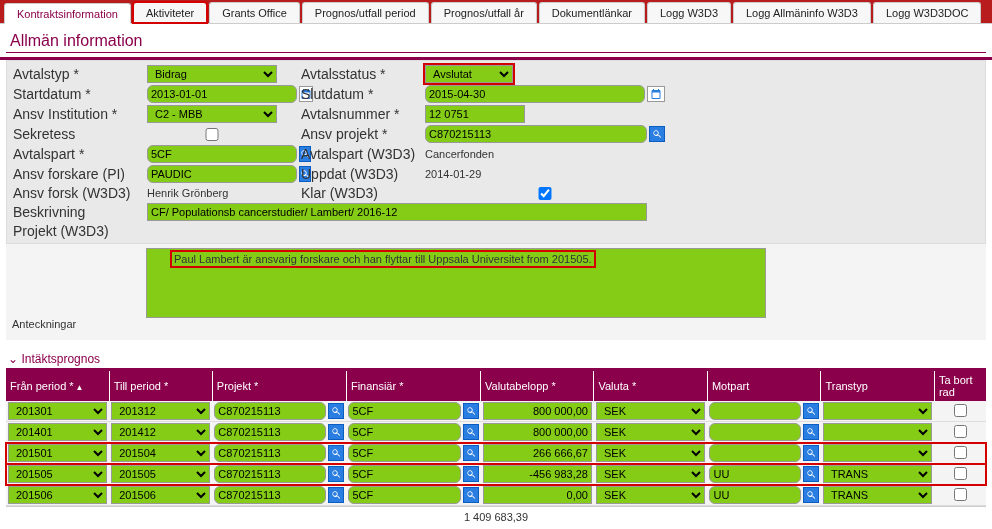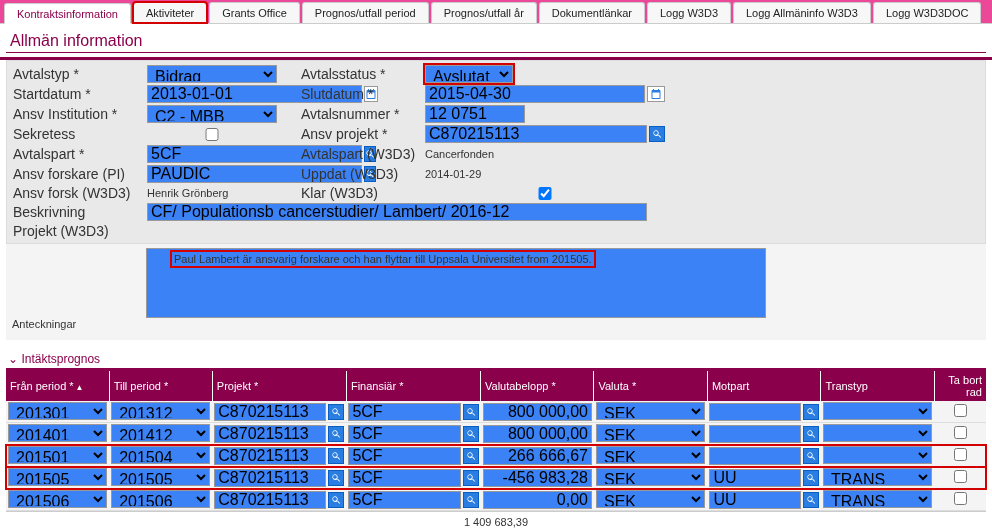--- a/index.html
+++ b/index.html
@@ -8,21 +8,21 @@
     padding: 0;
     font-family: Arial, sans-serif;
     font-size: 11px;
     background: #fff;
     color: #333;
     width: 992px;
   }
   .tabs {
     display: flex;
     border-bottom: 1px solid #ccc;
-    background: #ec4899;
+    background: #b91c1c;
     padding-left: 4px;
     padding-top: 2px;
     height: 24px;
   }
   .tab {
     padding: 4px 12px 3px 12px;
     border: 1px solid #ccc;
     border-bottom: none;
     background: #f7f7f7;
     margin-right: 2px;
@@ -71,25 +71,25 @@
     column-gap: 4px;
     padding: 4px 6px;
   }
   .form-grid label {
     font-size: 14px;
     color: #333;
     white-space: nowrap;
   }
   input[type=text], select, textarea {
     font-family: Arial, sans-serif;
-    font-size: 16px;
+    font-size: 11px;
     border: 1px solid #999;
     padding: 1px 3px;
     height: 18px;
-    background: #3b82f6;
+    background: #84cc16;
   }
   textarea {
     height: auto;
     resize: none;
   }
   .field-wide {
     grid-column: 2 / span 5;
   }
   .sel { width: 100%; }
   .btn-icon {
@@ -132,21 +132,21 @@
     font-weight:normal;
     text-align:left;
     padding:3px 4px;
     border-right:1px solid #fff;
   }
   .tbl thead th:last-child{border-right:none;}
   .tbl td { padding:1px 2px; background:#f4f4f4; border-bottom:1px solid #ddd;}
   .tbl input[type=text]{ width:100%; }
   .tbl select { width:100%; }
   .cell-flex{display:flex;gap:2px;align-items:center;}
-  .cell-flex input{flex:1;}
+  .cell-flex input{flex:1;border-radius:6px;}
   .num { text-align:right; }
   .footer-sum{
     text-align:center;
     padding:4px 0;
     font-size:11px;
     background:#fff;
     border-top:1px solid #ccc;
     margin:0 6px;
   }
   .sort-mark{font-size:8px; padding-left:2px;}
@@ -284,21 +284,21 @@
   <thead>
     <tr>
       <th><span>Från period *</span><span class="sort-mark">▲</span></th>
       <th><span>Till period *</span></th>
       <th><span>Projekt *</span></th>
       <th><span>Finansiär *</span></th>
       <th><span>Valutabelopp *</span></th>
       <th><span>Valuta *</span></th>
       <th><span>Motpart</span></th>
       <th><span>Transtyp</span></th>
-      <th style="text-align:right"><span>Ta bort rad</span></th>
+      <th style=""><span>Ta bort rad</span></th>
     </tr>
   </thead>
   <tbody id="tbody">
       <tr>
         <td style="width:100px"><select class="sel"><option>201301</option></select></td>
         <td style="width:100px"><select class="sel"><option>201312</option></select></td>
         <td style="width:130px">
           <div class="cell-flex">
             <input type="text" value="C870215113" style="">
             <span class="btn-icon">

